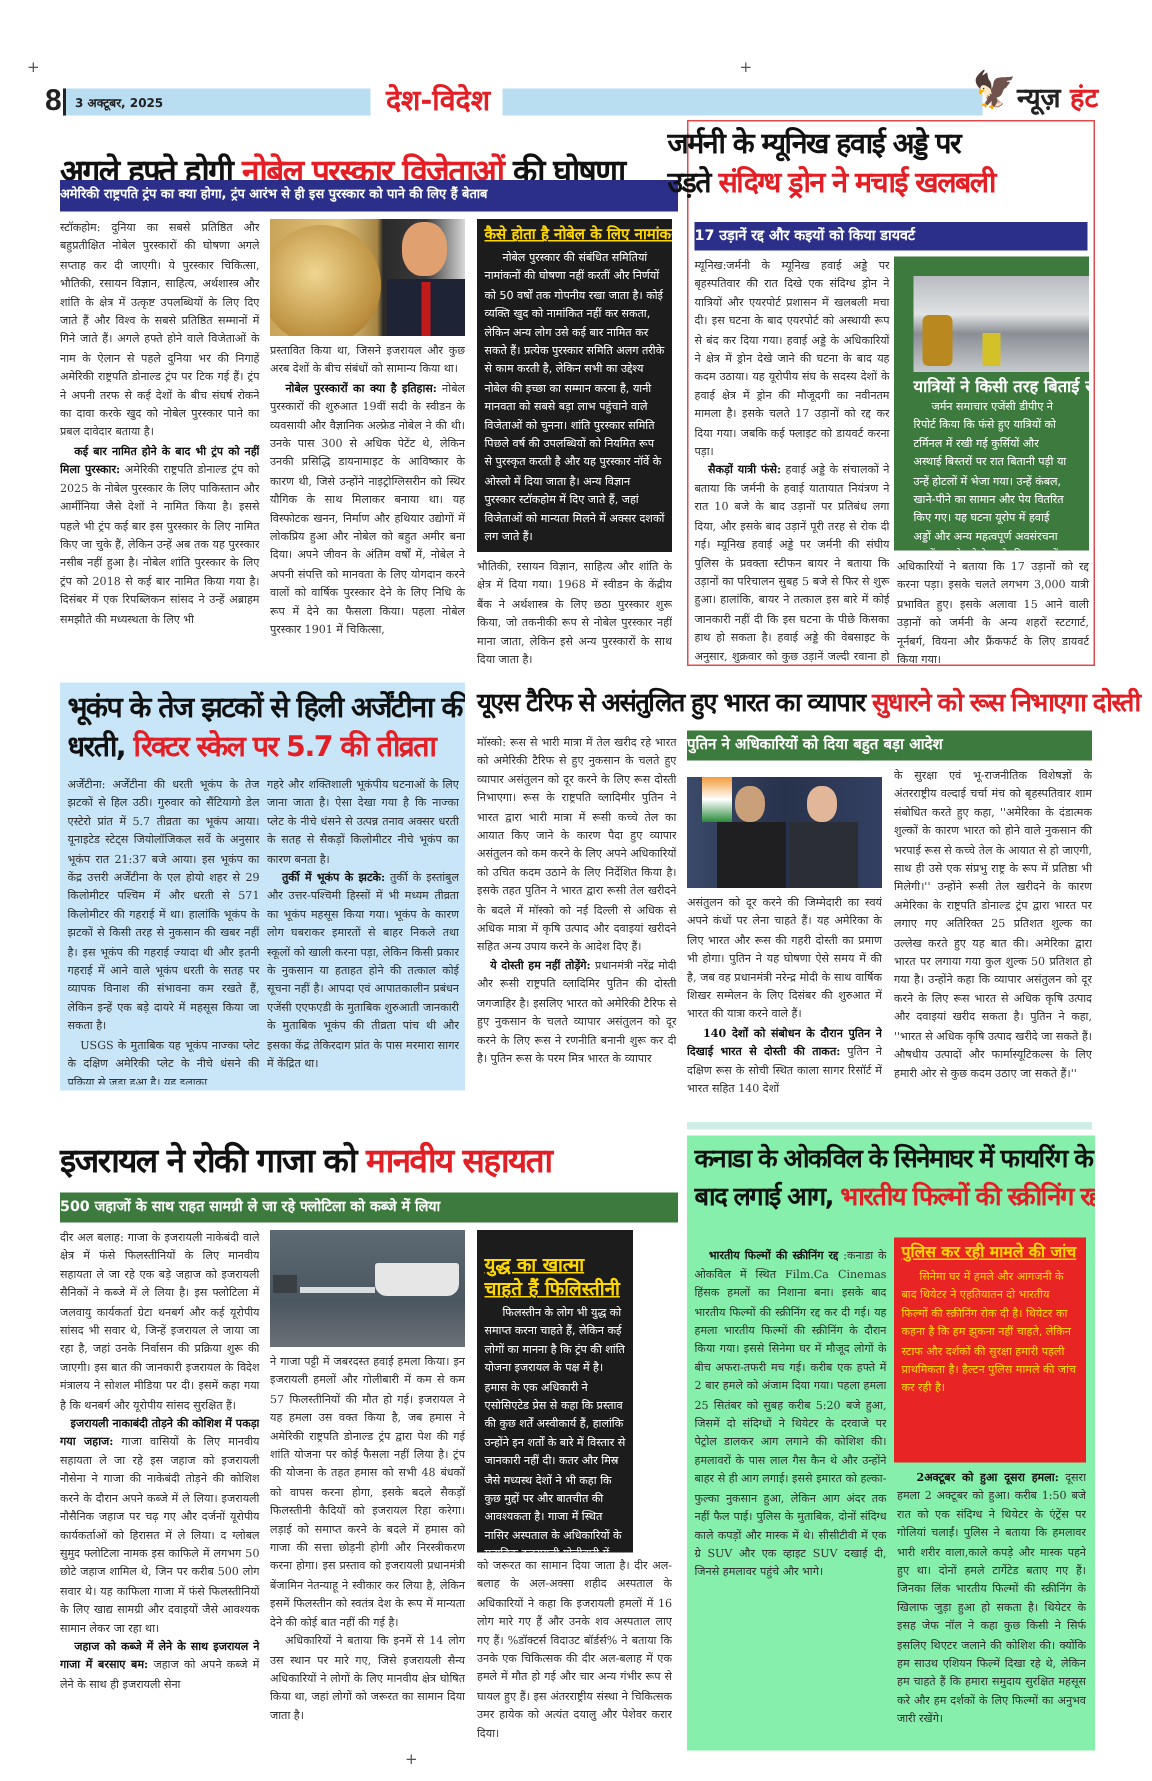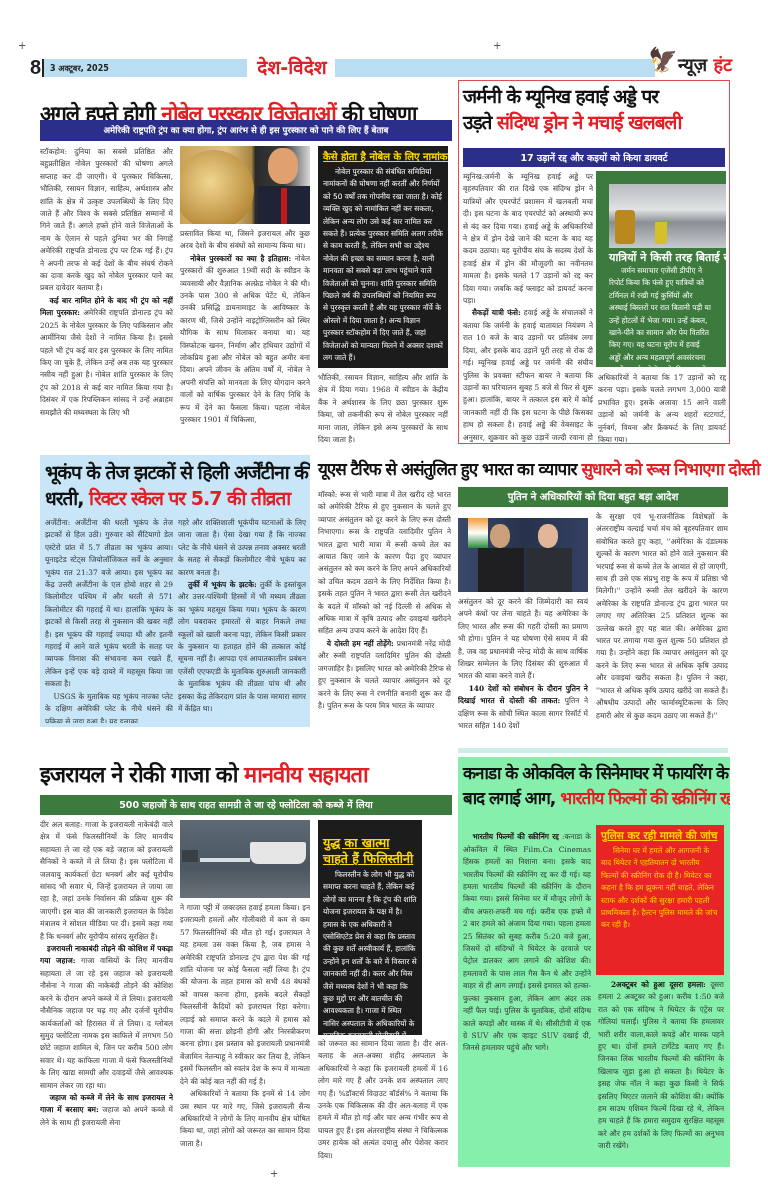--- a/index.html
+++ b/index.html
@@ -10,21 +10,21 @@
 .mast .bar1{position:absolute;left:12px;top:3px;width:205px;height:18px;background:#b9def2;border-left:2px solid #222}
 .mast .date{position:absolute;left:6px;top:3px;font-size:8px;font-weight:bold}
 .mast .sec{position:absolute;left:222px;top:0;width:80px;font:bold 19px "DejaVu Sans",sans-serif;color:#e31e24;text-align:center;line-height:22px}
 .mast .bar2{position:absolute;left:305px;top:3px;width:320px;height:18px;background:#b9def2}
 .mast .logo{position:absolute;left:618px;top:-10px;width:100px;height:32px}
 .mast .logo .bird{position:absolute;left:0;top:0;font-size:24px;color:#555}
 .mast .logo .t1{position:absolute;left:30px;top:6px;font:bold 18px "DejaVu Sans",sans-serif;color:#222}
 .mast .logo .t2{color:#e31e24}
 .hl{font-family:"DejaVu Sans",sans-serif;font-weight:bold;color:#111;letter-spacing:-1px}
 .red{color:#e31e24}
-.sub{color:#fff;font-weight:bold;text-align:center;font-family:"DejaVu Sans",sans-serif}
+.sub{color:#fff;font-weight:bold;text-align:left;font-family:"DejaVu Sans",sans-serif}
 .body{font-family:"DejaVu Serif",serif;font-size:7.4px;line-height:12.4px;color:#333;text-align:justify;overflow:hidden}
 .body b{color:#111}
 .photo{position:absolute;overflow:hidden}
 .box{position:absolute;overflow:hidden}
 .box .bt{font-family:"DejaVu Sans",sans-serif;font-weight:bold;font-size:12px;line-height:15px}
 .box .bb{font-family:"DejaVu Sans",sans-serif;font-size:7.4px;line-height:12.4px}
 .col{position:absolute}
 </style>
 </head>
 <body>
@@ -70,21 +70,21 @@
 
 <div class="box" style="left:318px;top:146px;width:130px;height:222px;background:#1c1c1c;padding:3px 5px">
   <div class="bt" style="color:#ffd700;font-size:10px;white-space:nowrap;text-decoration:underline">कैसे होता है नोबेल के लिए नामांकन</div>
   <div class="bb" style="color:#fff;text-indent:12px;margin-top:2px">नोबेल पुरस्कार की संबंधित समितियां नामांकनों की घोषणा नहीं करतीं और निर्णयों को 50 वर्षों तक गोपनीय रखा जाता है। कोई व्यक्ति खुद को नामांकित नहीं कर सकता, लेकिन अन्य लोग उसे कई बार नामित कर सकते हैं। प्रत्येक पुरस्कार समिति अलग तरीके से काम करती है, लेकिन सभी का उद्देश्य नोबेल की इच्छा का सम्मान करना है, यानी मानवता को सबसे बड़ा लाभ पहुंचाने वाले विजेताओं को चुनना। शांति पुरस्कार समिति पिछले वर्ष की उपलब्धियों को नियमित रूप से पुरस्कृत करती है और यह पुरस्कार नॉर्वे के ओस्लो में दिया जाता है। अन्य विज्ञान पुरस्कार स्टॉकहोम में दिए जाते हैं, जहां विजेताओं को मान्यता मिलने में अक्सर दशकों लग जाते हैं।</div>
 </div>
 <div class="body col" style="left:318px;top:372px;width:130px;height:74px">
   <span>भौतिकी, रसायन विज्ञान, साहित्य और शांति के क्षेत्र में दिया गया। 1968 में स्वीडन के केंद्रीय बैंक ने अर्थशास्त्र के लिए छठा पुरस्कार शुरू किया, जो तकनीकी रूप से नोबेल पुरस्कार नहीं माना जाता, लेकिन इसे अन्य पुरस्कारों के साथ दिया जाता है।</span>
 </div>
 
 <div style="position:absolute;left:458px;top:80px;width:272px;height:364px;border:1px solid #e04c4c"></div>
-<div class="hl" style="position:absolute;left:463px;top:83px;width:262px;font-size:19px;line-height:26px;letter-spacing:-1px">
+<div class="hl" style="position:absolute;left:445px;top:83px;width:262px;font-size:19px;line-height:26px;letter-spacing:-1px">
   <div style="white-space:nowrap">जर्मनी के म्यूनिख हवाई अड्डे पर</div>
   <div style="white-space:nowrap"><span>उड़ते </span><span class="red">संदिग्ध ड्रोन ने मचाई खलबली</span></div>
 </div>
 <div class="sub" style="position:absolute;left:463px;top:148px;width:262px;height:19px;background:#2b2f8a;font-size:9.5px;line-height:19px">17 उड़ानें रद्द और कइयों को किया डायवर्ट</div>
 
 <div class="body col" style="left:463px;top:171px;width:130px;height:272px">
   <span>म्यूनिख:जर्मनी के म्यूनिख हवाई अड्डे पर बृहस्पतिवार की रात दिखे एक संदिग्ध ड्रोन ने यात्रियों और एयरपोर्ट प्रशासन में खलबली मचा दी। इस घटना के बाद एयरपोर्ट को अस्थायी रूप से बंद कर दिया गया। हवाई अड्डे के अधिकारियों ने क्षेत्र में ड्रोन देखे जाने की घटना के बाद यह कदम उठाया। यह यूरोपीय संघ के सदस्य देशों के हवाई क्षेत्र में ड्रोन की मौजूदगी का नवीनतम मामला है। इसके चलते 17 उड़ानों को रद्द कर दिया गया। जबकि कई फ्लाइट को डायवर्ट करना पड़ा।</span><br>
   &nbsp;&nbsp;&nbsp;<b>सैकड़ों यात्री फंसे:</b> <span>हवाई अड्डे के संचालकों ने बताया कि जर्मनी के हवाई यातायात नियंत्रण ने रात 10 बजे के बाद उड़ानों पर प्रतिबंध लगा दिया, और इसके बाद उड़ानें पूरी तरह से रोक दी गई। म्यूनिख हवाई अड्डे पर जर्मनी की संघीय पुलिस के प्रवक्ता स्टीफन बायर ने बताया कि उड़ानों का परिचालन सुबह 5 बजे से फिर से शुरू हुआ। हालांकि, बायर ने तत्काल इस बारे में कोई जानकारी नहीं दी कि इस घटना के पीछे किसका हाथ हो सकता है। हवाई अड्डे की वेबसाइट के अनुसार, शुक्रवार को कुछ उड़ानें जल्दी रवाना हो गई।</span>
 </div>
 

